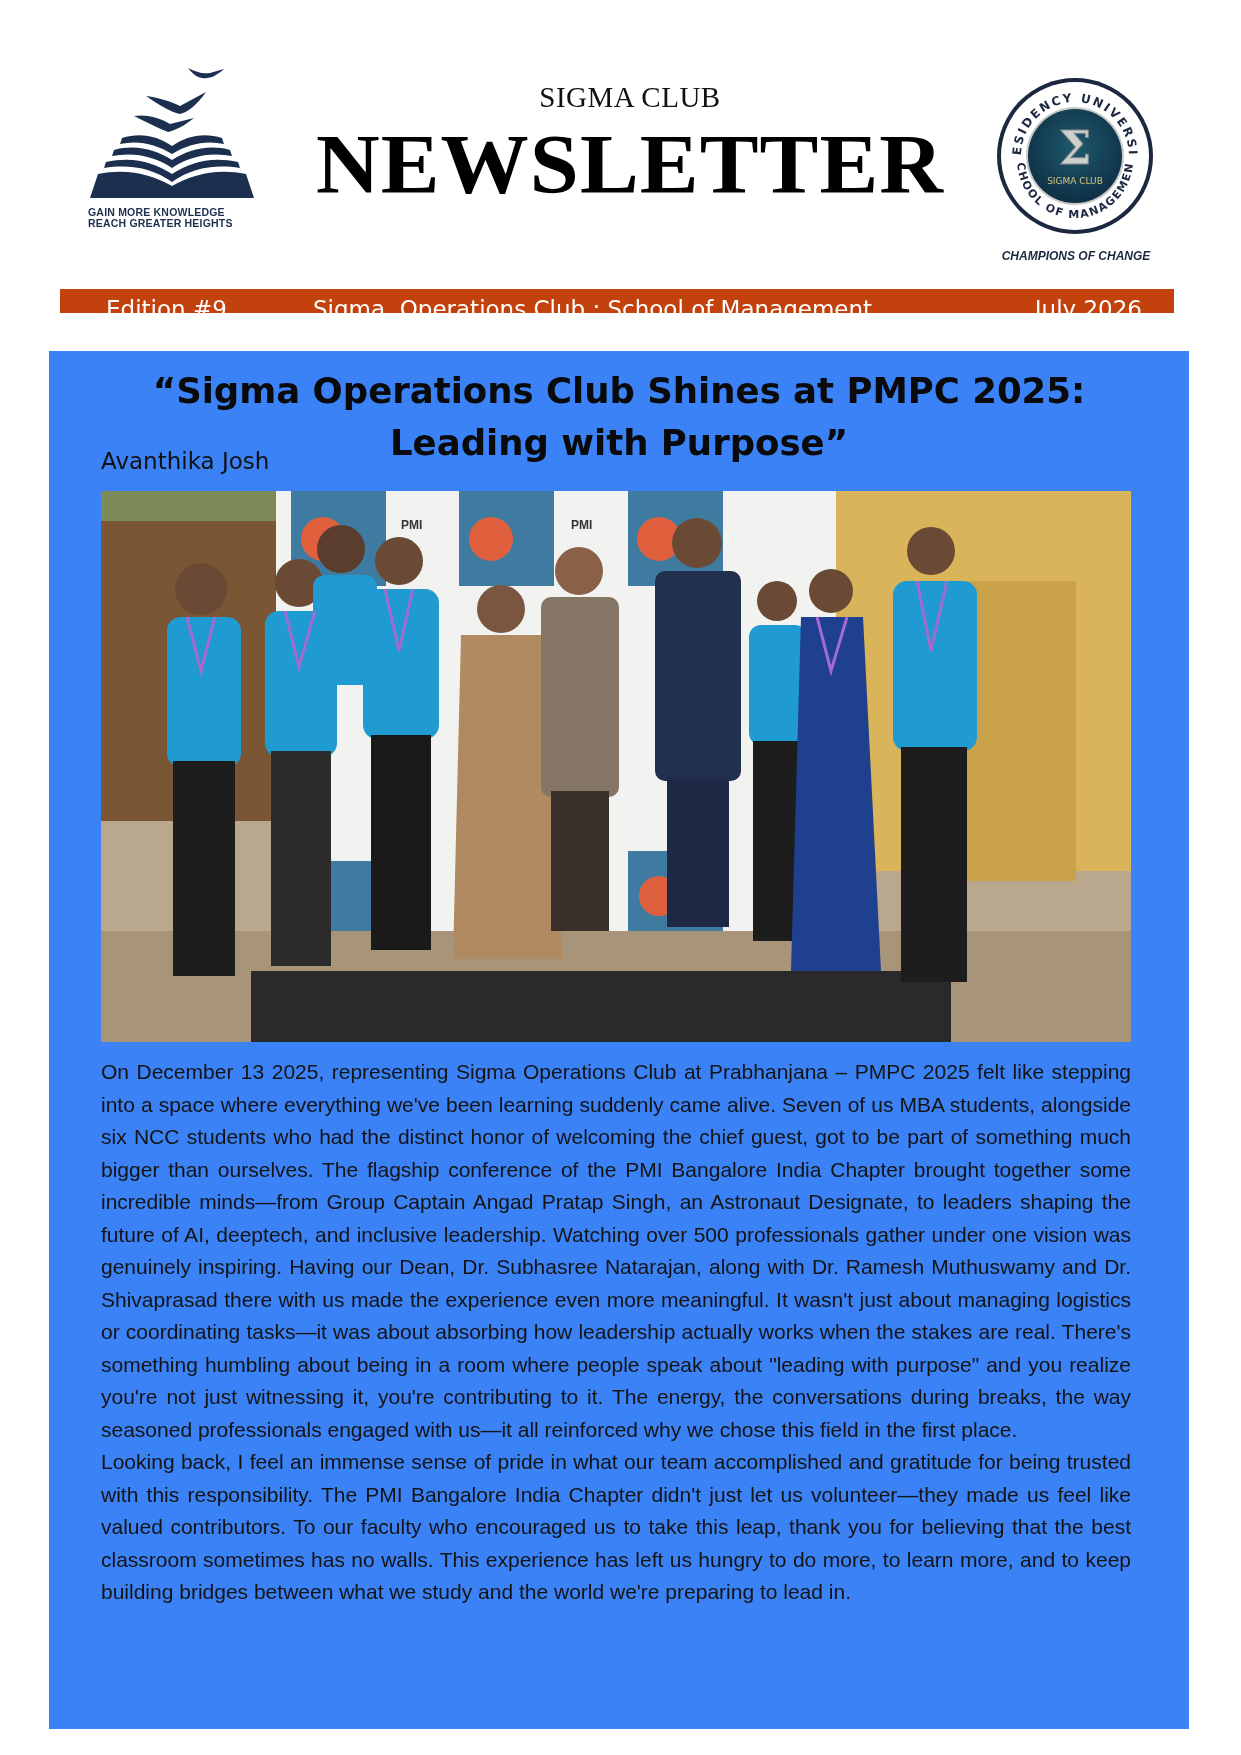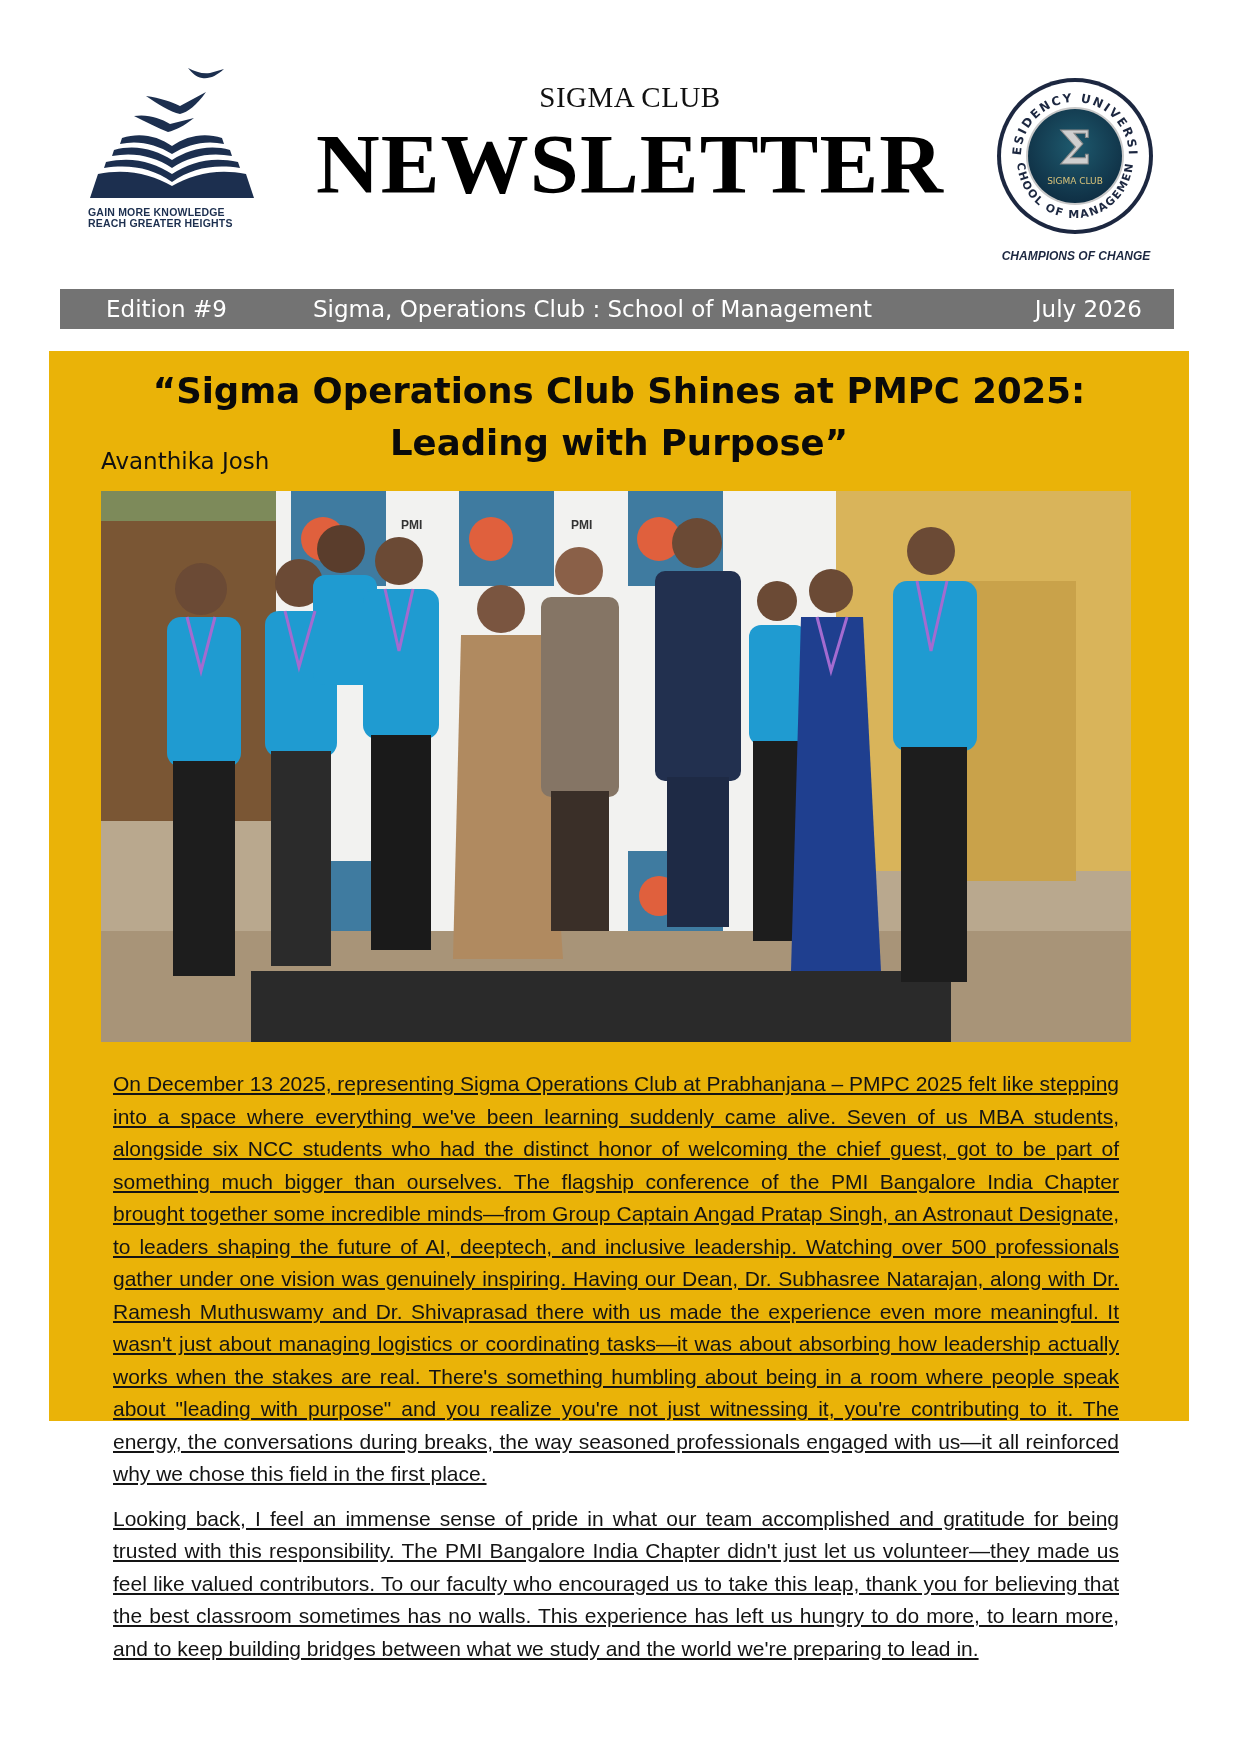--- a/index.html
+++ b/index.html
@@ -10,35 +10,35 @@
   .logo-left svg { display: block; }
   .logo-left .tag { position: absolute; left: 4px; top: 141px; width: 172px; font-family: "Liberation Sans", sans-serif; font-size: 10.5px; line-height: 11px; color: #1c2f4f; letter-spacing: 0.2px; white-space: nowrap; font-weight: bold; }
 
   .masthead { position: absolute; left: 300px; top: 80px; width: 660px; text-align: center; }
   .masthead .club { font-family: "Liberation Serif", serif; font-size: 29px; color: #111; letter-spacing: 0.5px; line-height: 34px; }
   .masthead .title { font-family: "Liberation Serif", serif; font-weight: bold; font-size: 84px; line-height: 94px; color: #000; letter-spacing: 1px; margin-top: 4px; transform: scaleX(1.05); transform-origin: center; }
 
   .logo-right { position: absolute; left: 995px; top: 76px; width: 160px; height: 190px; }
   .logo-right .motto { position: absolute; left: -4px; top: 173px; width: 170px; text-align: center; font-size: 12px; font-weight: bold; color: #1c2740; white-space: nowrap; font-style: italic; }
 
-  .edition-bar { position: absolute; left: 60px; top: 289px; width: 1114px; height: 40px; background: #737373; color: #fff; font-family: "DejaVu Sans", sans-serif; font-size: 23px; line-height: 40px; }
+  .edition-bar { position: absolute; left: 60px; top: 289px; width: 1114px; height: 24px; background: #c2410c; color: #fff; font-family: "DejaVu Sans", sans-serif; font-size: 23px; line-height: 40px; }
   .edition-bar span { position: absolute; top: 0; white-space: nowrap; }
   .edition-bar .ed { left: 46px; }
   .edition-bar .org { left: 253px; }
   .edition-bar .date { right: 32px; }
 
-  .article { position: absolute; left: 49px; top: 351px; width: 1140px; height: 1070px; background: #eab308; }
+  .article { position: absolute; left: 49px; top: 351px; width: 1140px; height: 1378px; background: #3b82f6; }
   .headline { position: absolute; left: 0; top: 14px; width: 1140px; text-align: center; font-family: "DejaVu Sans", sans-serif; font-weight: bold; font-size: 35.5px; line-height: 52px; color: #0a0a0a; }
   .author { position: absolute; left: 52px; top: 97px; font-family: "DejaVu Sans", sans-serif; font-size: 23px; color: #111; }
 
   .photo { position: absolute; left: 52px; top: 140px; width: 1030px; height: 551px; overflow: hidden; background: #bfb3a0; }
   .photo svg { display: block; }
 
   .body-text { position: absolute; left: 52px; top: 705px; width: 1030px; font-family: "Liberation Sans", sans-serif; font-size: 21px; line-height: 32.5px; color: #141414; text-align: justify; }
-  .body-text p { margin: 12px; text-decoration: underline; }
+  .body-text p { margin: 0; }
 </style>
 </head>
 <body>
 
 <div class="logo-left">
   <svg width="176" height="140" viewBox="0 0 176 140">
     <g fill="#1c2f4f">
 
       <path d="M104 2 C112 6 118 8 126 7 L140 3 C132 10 126 13 118 12 C112 11 108 7 104 2 Z"></path>
       <path d="M62 30 C76 32 88 36 96 40 L122 26 C112 40 104 46 96 48 C86 46 74 38 62 30 Z"></path>

